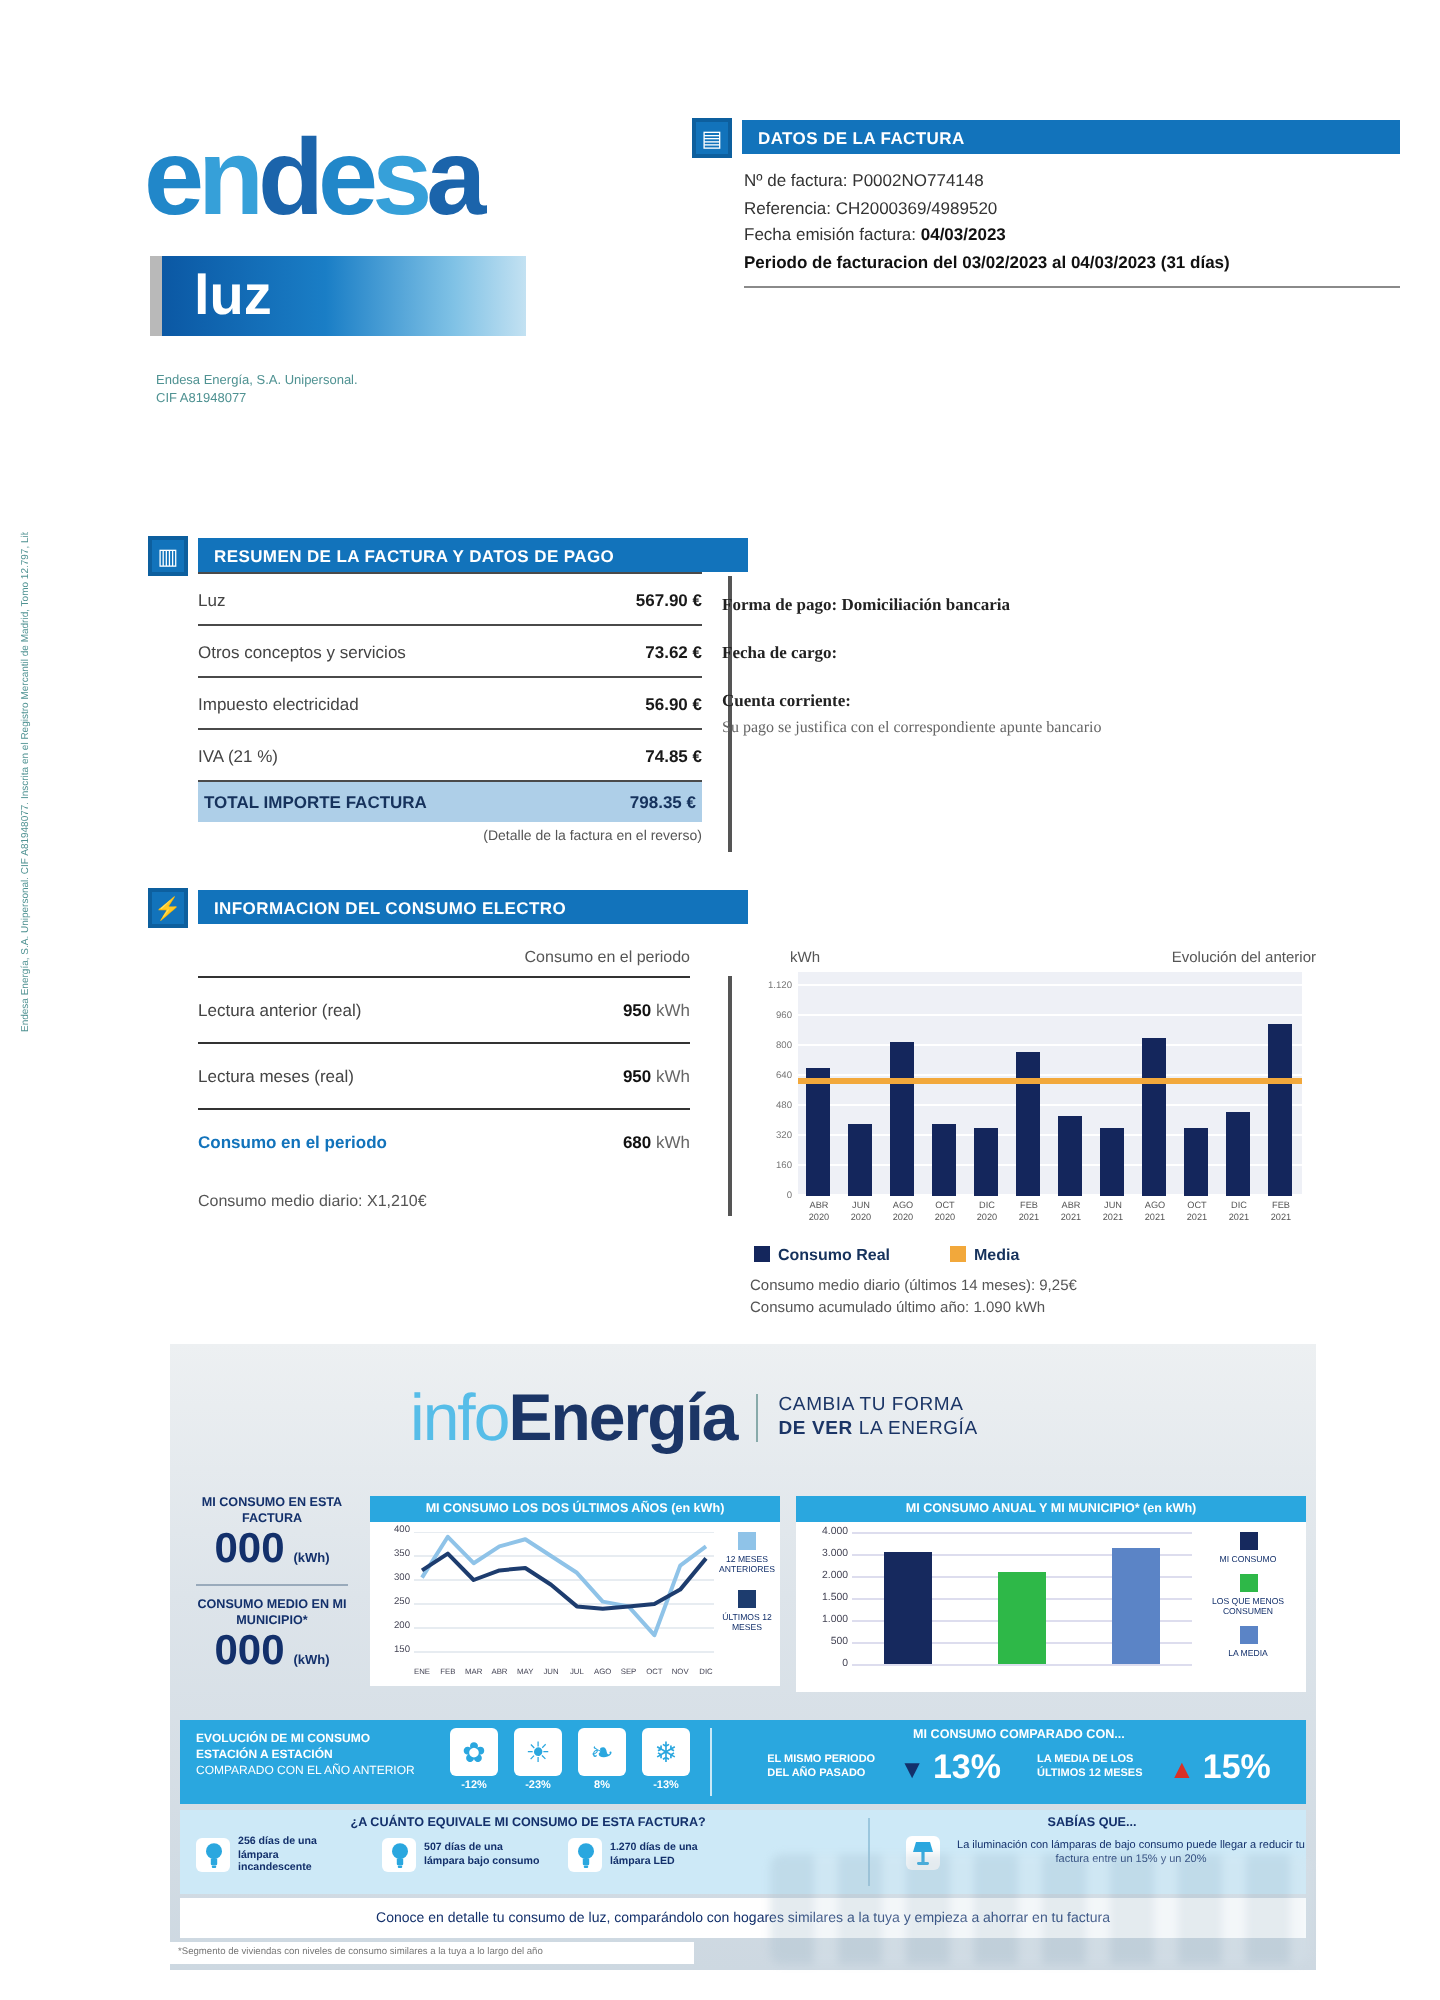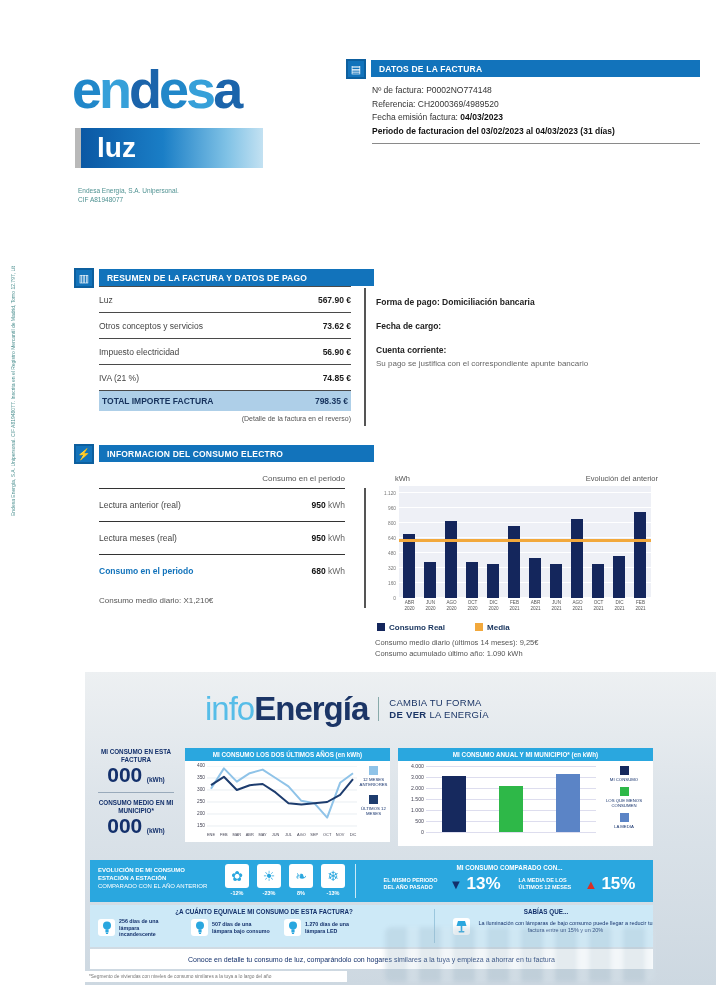--- a/index.html
+++ b/index.html
@@ -29,21 +29,21 @@
   .customer { position:absolute; left:372px; top:183px; font-size:9.5px; font-weight:bold; color:#1a1a1a; line-height:15px; }
 
   
   .sum-table { position:absolute; left:99px; top:286px; width:252px; }
   .sum-row { border-top:1.6px solid #4a4a4a; height:26px; display:flex; justify-content:space-between; align-items:center; font-size:8.5px; color:#444; }
   .sum-row .val { font-weight:bold; color:#1a1a1a; }
   .sum-total { border-top:1.6px solid #4a4a4a; background:#aecfe8; height:21px; display:flex; justify-content:space-between;
     align-items:center; font-size:8.5px; font-weight:bold; color:#16325c; padding:0 3px; }
   .sum-note { text-align:right; font-size:7px; color:#555; margin-top:4px; }
   .vdiv { position:absolute; width:1.5px; background:#555; }
-  .payment { position:absolute; left:376px; top:297px; width:300px; font-size:8.5px; color:#222; }
+  .payment { position:absolute; left:361px; top:297px; width:300px; font-size:8.5px; color:#222;font-family:Liberation Serif, serif; }
   .payment .pay-b { font-weight:bold; margin-bottom:14px; }
   .payment .pay-note { font-size:8px; color:#666; font-weight:normal; margin-top:2px; }
 
   
   .cons-period-hdr { position:absolute; left:99px; top:474px; width:246px; text-align:right; font-size:8px; color:#555; }
   .cons-table { position:absolute; left:99px; top:488px; width:246px; }
   .cons-row { border-top:1.6px solid #333; min-height:33px; display:flex; justify-content:space-between; align-items:center; font-size:8.5px; color:#444; }
   .cons-row .val b { color:#111; }
   .cons-row .val span { color:#666; }
   .cons-row.hl .lbl { color:#1273bb; font-weight:bold; }
@@ -57,21 +57,21 @@
   .ytick { position:absolute; left:-26px; width:23px; text-align:right; font-size:4.8px; color:#777; }
   .bar { position:absolute; bottom:0; background:#14265c; }
   .media-line { position:absolute; left:0; width:100%; height:3px; background:#f2a83b; }
   .evo-xlabels { position:relative; margin-left:24px; width:252px; height:15px; margin-top:2px; }
   .xtick { position:absolute; top:0; text-align:center; font-size:4.6px; color:#555; white-space:pre-line; line-height:6px; }
   .evo-legend { display:flex; align-items:center; gap:30px; margin:8px 0 0 2px; font-size:8px; color:#16325c; font-weight:bold; }
   .evo-legend .sq { width:8px; height:8px; display:inline-block; margin-right:4px; vertical-align:-1px; }
   .evo-notes { margin-top:5px; font-size:7.5px; color:#555; line-height:11px; }
 
   
-  .ie-panel { position:absolute; left:85px; top:672px; width:631px; height:313px;
+  .ie-panel { position:absolute; left:85px; top:672px; width:573px; height:313px;
     background:linear-gradient(180deg,#edf0f2 0%,#dde4ea 40%,#cdd8e1 100%); }
   .ie-header { position:absolute; left:120px; top:18px; display:flex; align-items:center; }
   .ie-logo { font-size:33px; letter-spacing:-1px; }
   .ie-logo .i1 { color:#56bde8; }
   .ie-logo .i2 { color:#1b3566; font-weight:bold; }
   .ie-tag { border-left:1.5px solid #8aa; margin-left:10px; padding-left:10px; font-size:9.5px; color:#1b3566; line-height:12px; letter-spacing:.3px; }
   .panel-head { height:13px; background:#2aa7df; color:#fff; font-weight:bold; font-size:6.3px; display:flex; align-items:center; justify-content:center; }
   .panel-body { background:#fff; }
 
   .ie-left { position:absolute; left:5px; top:76px; width:92px; text-align:center; color:#13306b; }

